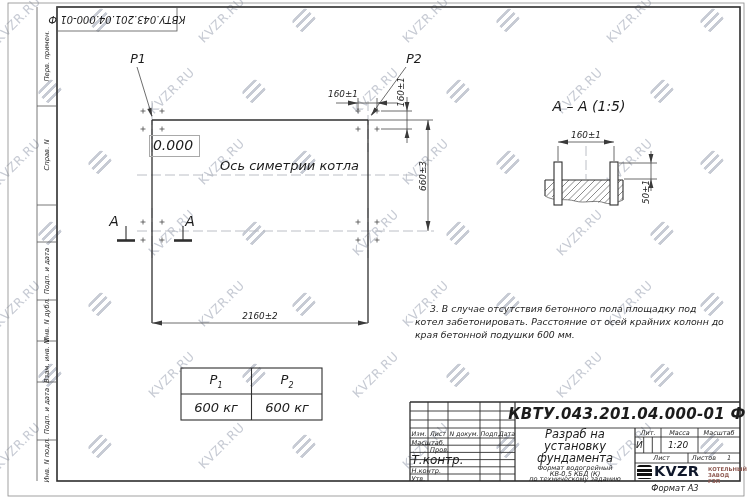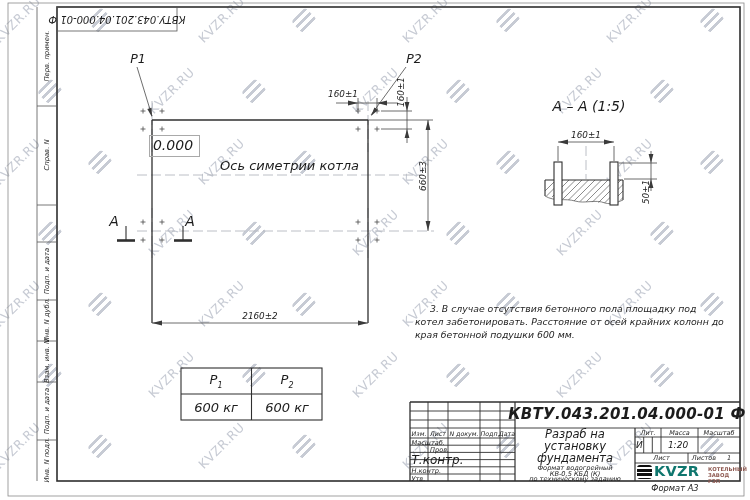--- a/index.html
+++ b/index.html
@@ -16,21 +16,21 @@
   .r180{transform:translate(-50%,-50%) rotate(180deg);}
   .side-label{font-size:6.8px;color:#2a2a2a;}
   .dim{font-size:8.8px;}
   .notes{position:absolute;left:415px;top:302px;width:310px;font-style:italic;
          font-size:9.3px;line-height:13px;color:#1e1e1e;}
   .notes p{margin:0;text-indent:15px;}
   .elev-box{position:absolute;left:149px;top:135px;width:49px;height:20px;border:1px solid #a9a9a9;}
   .logo-icon{position:absolute;left:637px;top:465px;width:15px;height:14px;border-radius:3px;
              background:repeating-linear-gradient(180deg,#101010 0 2.4px,#ffffff 2.4px 4.2px);}
   .brand{position:absolute;left:654px;top:463px;font-weight:700;font-size:14.5px;
-         letter-spacing:.3px;color:#0f766e;}
+         letter-spacing:.3px;color:#0f172a;}
   .brand-cap{position:absolute;left:708px;width:34px;font-size:5.3px;line-height:6.2px;
              color:#8f5a52;font-weight:700;}
 </style>
 </head>
 <body>
 
 <div class="sheet">
 
   <div id="wm">
       <span class="wm-text" style="color: rgb(199, 203, 212); left: -12px; top: 12px;">KVZR.RU</span>

